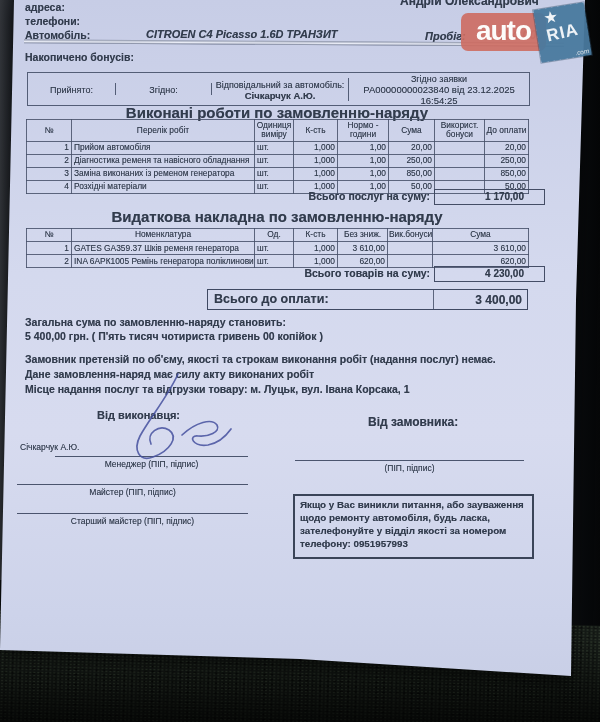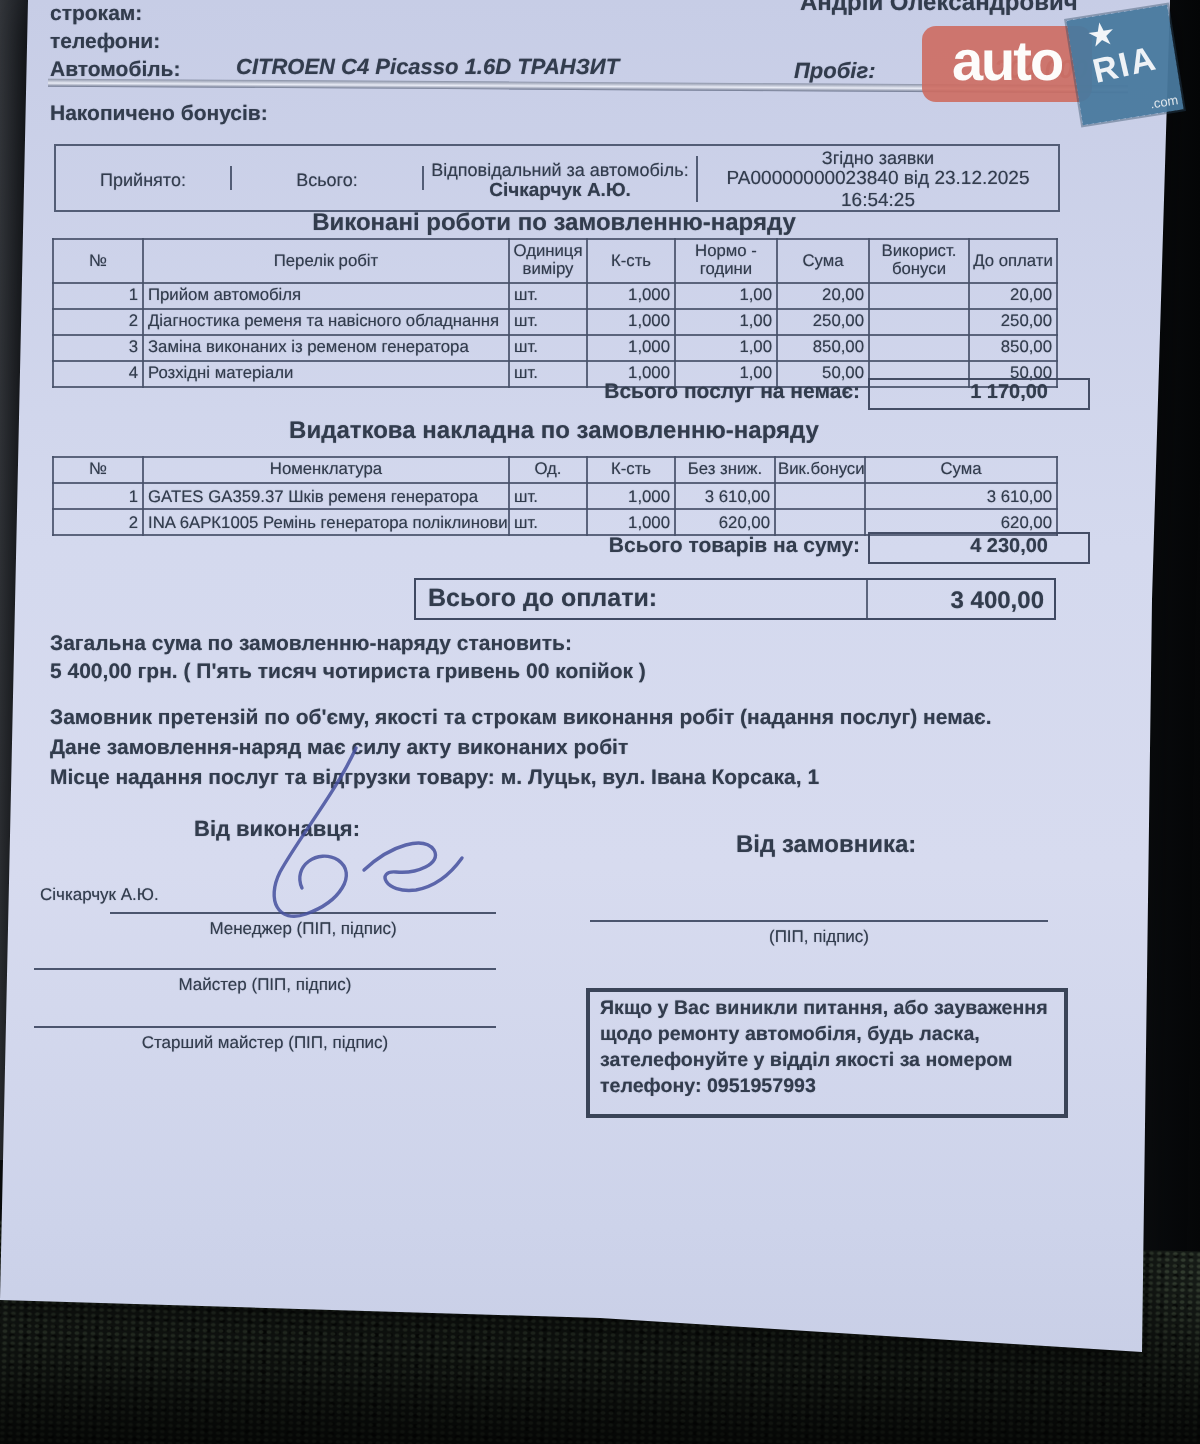--- a/index.html
+++ b/index.html
@@ -18,23 +18,23 @@
   .fabric-shade{position:absolute;left:0;top:640px;width:600px;height:82px;z-index:0;
           background:linear-gradient(180deg,rgba(0,0,0,0) 0%,rgba(0,0,0,0.55) 70%,rgba(0,0,0,0.75) 100%);}
   
   .paper-wrap{position:absolute;inset:0;z-index:1;filter:drop-shadow(0 6px 9px rgba(0,0,0,0.6));}
   .paper{position:absolute;inset:0;
          clip-path:polygon(14px 0,585px 0,576px 300px,571px 676px,300px 659px,0px 650px);
          background:linear-gradient(180deg,#c7cde6 0%,#d4d9ee 38%,#d7dbef 60%,#cdd3ea 85%,#c6cce4 100%);}
   .doc{position:absolute;inset:0;color:#323c4d;text-shadow:0 0 .5px rgba(45,55,75,.5);}
   .abs{position:absolute;}
   .b{font-weight:700;}
-  .i{font-style:italic;}
+  .i{font-style:italic;margin-left:28px;}
   .t10{font-size:10.5px;} .t85{font-size:8.5px;}
-  .title{font-size:12px;font-weight:700;text-align:center;}
+  .title{font-size:15px;font-weight:700;text-align:center;}
   .metal-line{position:absolute;left:24px;top:41px;width:540px;height:4px;transform:rotate(.35deg);
          background:linear-gradient(180deg,#8a92a7 0%,#e9ecf6 55%,#6e7790 100%);}
   table{border-collapse:collapse;table-layout:fixed;font-size:8.4px;color:#323c4d;}
   th,td{border:1px solid rgba(70,80,105,.85);padding:0 2px;overflow:hidden;white-space:nowrap;}
   th{font-weight:400;text-align:center;white-space:normal;line-height:1.12;padding:1px 1px;}
   td{height:12px;line-height:11px;}
   .cR{text-align:right;} .cC{text-align:left;} .cL{text-align:left;}
   .tot-label{font-weight:700;font-size:10.5px;text-align:right;}
   .tot-box{border:1.3px solid rgba(60,70,94,.95);font-weight:700;font-size:10px;
            text-align:right;padding:1px 20px 0 0;}
@@ -73,34 +73,34 @@
   <div class="left-strip"></div>
   <div class="right-strip"></div>
   <div class="fabric"></div>
   <div class="fabric-shade"></div>
 
   <div class="paper-wrap">
     <div class="paper">
       <div class="doc">
 
         <div class="abs b" style="left:400px;top:-6px;font-size:12px;">Андрій Олександрович</div>
-        <div class="abs b t10" style="left:25px;top:1px;">строкам:</div>
+        <div class="abs b t10" style="left:25px;top:1px;">адреса:</div>
         <div class="abs b t10" style="left:25px;top:15px;">телефони:</div>
         <div class="abs b t10" style="left:25px;top:29px;">Автомобіль:</div>
         <div class="abs b i" style="left:118px;top:28px;font-size:11px;">CITROEN C4 Picasso 1.6D ТРАНЗИТ</div>
         <div class="abs b i" style="left:397px;top:30px;font-size:11px;">Пробіг:</div>
         <div class="metal-line"></div>
         <div class="abs b t10" style="left:25px;top:51px;">Накопичено бонусів:</div>
 
         <div class="info-table">
           <div class="info-cell" style="flex:0 0 87px;">
             <span>Прийнято:</span>
           </div>
           <div class="info-cell" style="flex:0 0 95px;">
-            <span>Всього:</span>
+            <span>Згідно:</span>
           </div>
           <div class="info-cell" style="flex:0 0 136px;">
             <span>Відповідальний за автомобіль:</span>
             <span class="b" style="font-size:9.5px;">Січкарчук А.Ю.</span>
           </div>
           <div class="info-cell" style="flex:1;">
             <span>Згідно заявки</span>
             <span style="font-size:9.5px;">РА00000000023840 від 23.12.2025 16:54:25</span>
           </div>
         </div>
@@ -163,21 +163,21 @@
             <td class="cL">Розхідні матеріали</td>
             <td class="cC">шт.</td>
             <td class="cR">1,000</td>
             <td class="cR">1,00</td>
             <td class="cR">50,00</td>
             <td class="cR"></td>
             <td class="cR">50,00</td>
           </tr>
         </tbody>
           </table>
-        <div class="abs tot-label" style="left:200px;top:190px;width:230px;">Всього послуг на немає:</div>
+        <div class="abs tot-label" style="left:200px;top:190px;width:230px;">Всього послуг на суму:</div>
         <div class="abs tot-box" style="left:434px;top:189px;width:89px;height:13px;">1 170,00</div>
 
         <div class="abs title" style="left:26px;top:208px;width:502px;">Видаткова накладна по замовленню-наряду</div>
         <table class="abs" style="left:26px;top:228px;width:502px;">
           <colgroup>
               <col style="width:45px">
               <col style="width:183px">
               <col style="width:39px">
               <col style="width:44px">
               <col style="width:50px">

